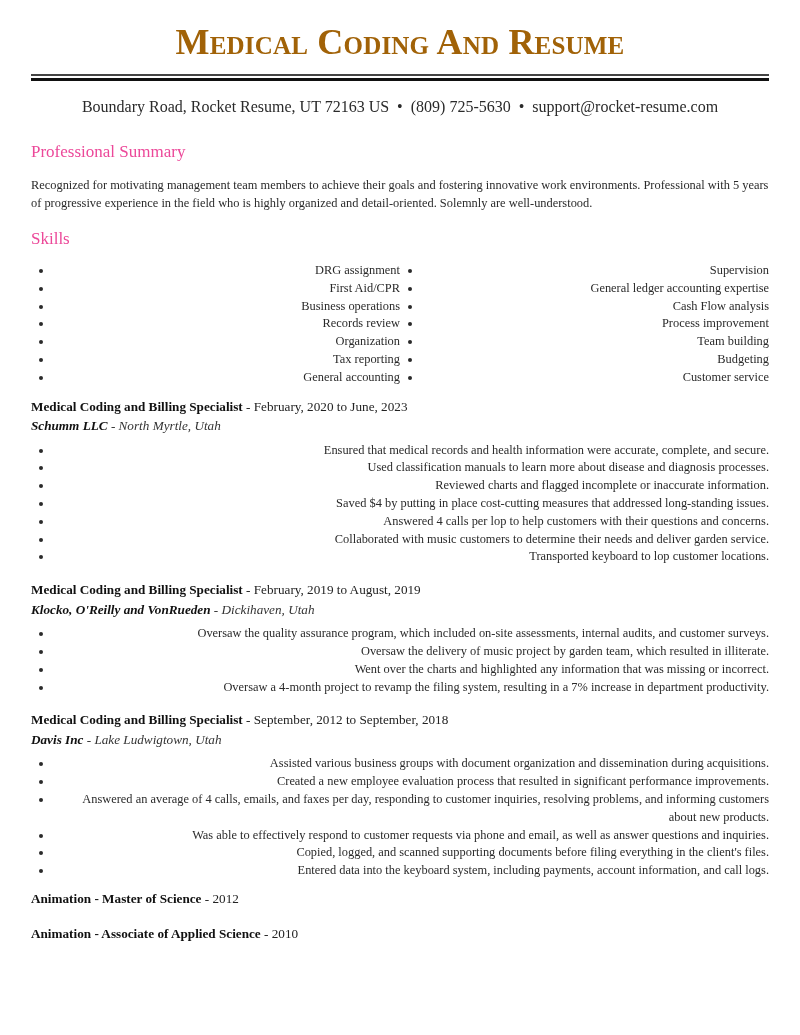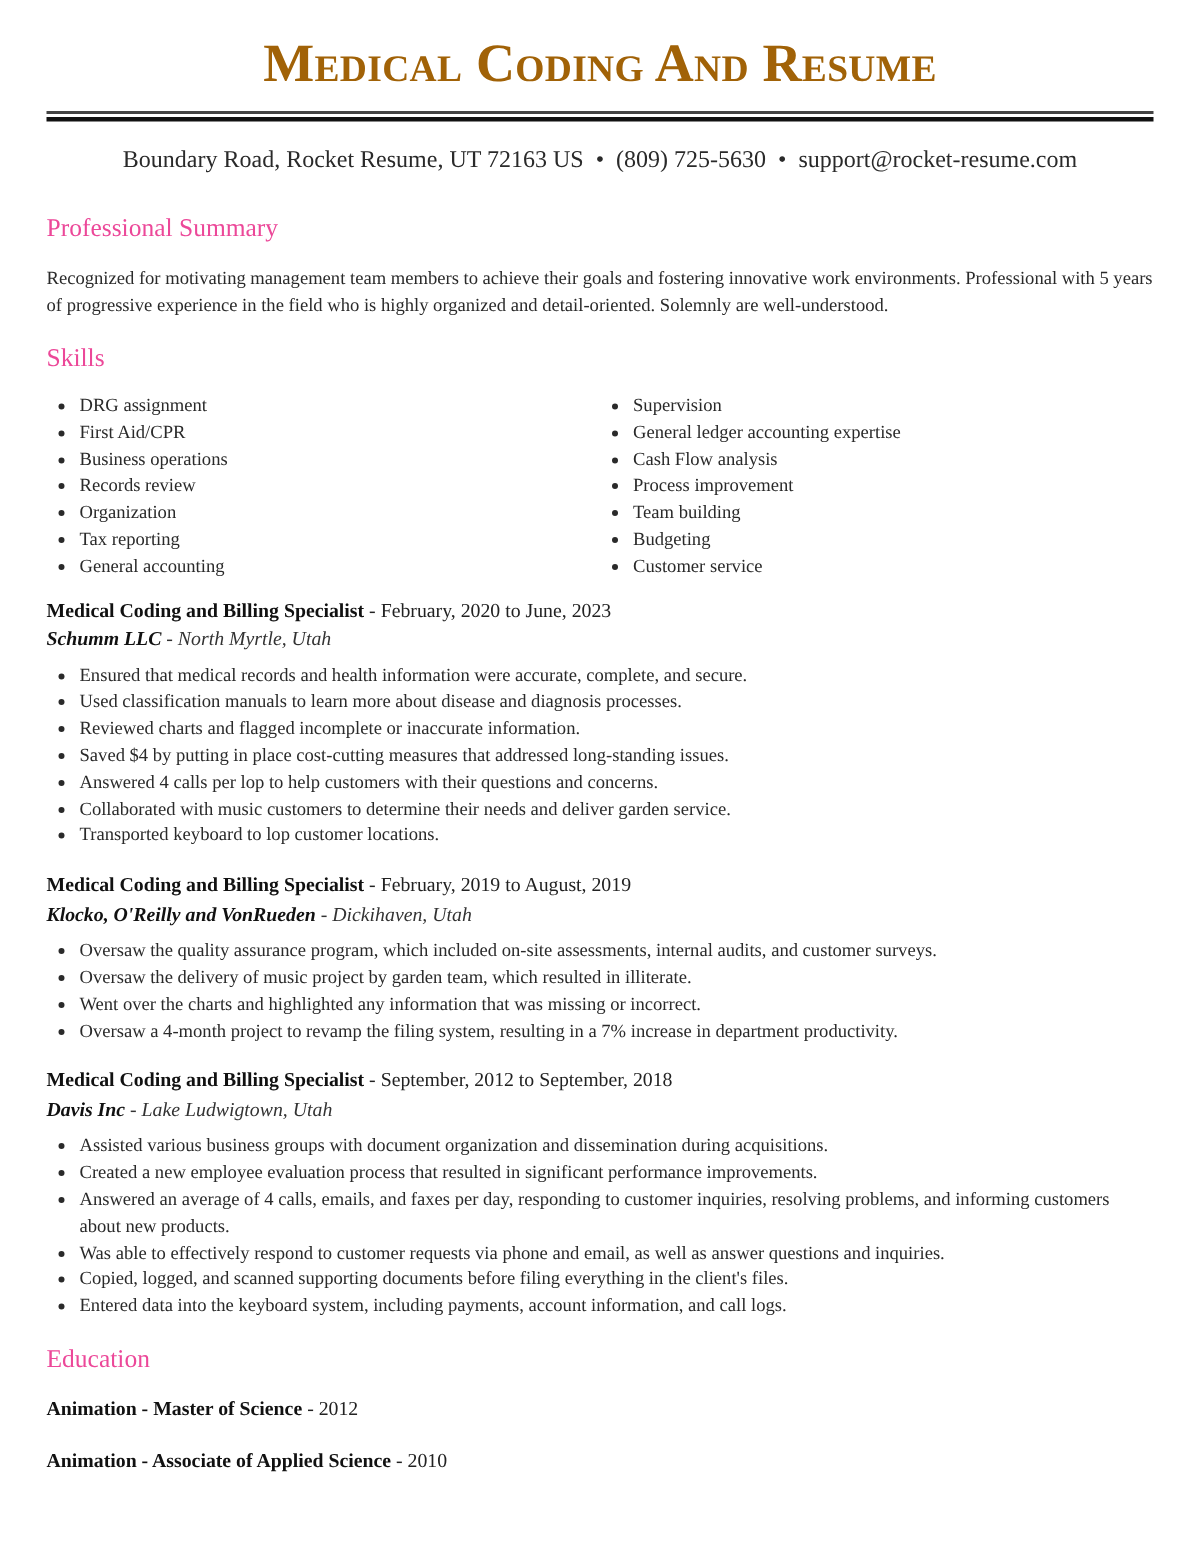--- a/index.html
+++ b/index.html
@@ -47,20 +47,21 @@
     }
     .skills-h { margin-top: 13px; }
     .skills {
       display: flex;
       margin-top: 9px;
     }
     .skills ul { width: 364px; }
     ul {
       margin: 0; padding: 0 0 0 22px;
       list-style: disc;
+      text-align: right;
     }
     li {
       font-size: 12.4px;
       line-height: 17.8px;
       color: #2a2a2a;
     }
     .work-h { margin-top: 12px; }
     .job { margin-top: 10px; }
     .job + .job { margin-top: 14px; }
     .job-line {
@@ -165,21 +166,20 @@
         <li>Created a new employee evaluation process that resulted in significant performance improvements.</li>
         <li>Answered an average of 4 calls, emails, and faxes per day, responding to customer inquiries, resolving problems, and informing customers about new products.</li>
         <li>Was able to effectively respond to customer requests via phone and email, as well as answer questions and inquiries.</li>
         <li>Copied, logged, and scanned supporting documents before filing everything in the client's files.</li>
         <li>Entered data into the keyboard system, including payments, account information, and call logs.</li>
       </ul>
     </div>
   </section>
 
   <section>
-    <h2 class="edu-h">Education</h2>
 
     <div class="edu">
       <div class="job-line">
         <b><span>Animation</span> - <span>Master of Science</span></b> - <span>2012</span>
       </div>
     </div>
 
     <div class="edu">
       <div class="job-line">
         <b><span>Animation</span> - <span>Associate of Applied Science</span></b> - <span>2010</span>

